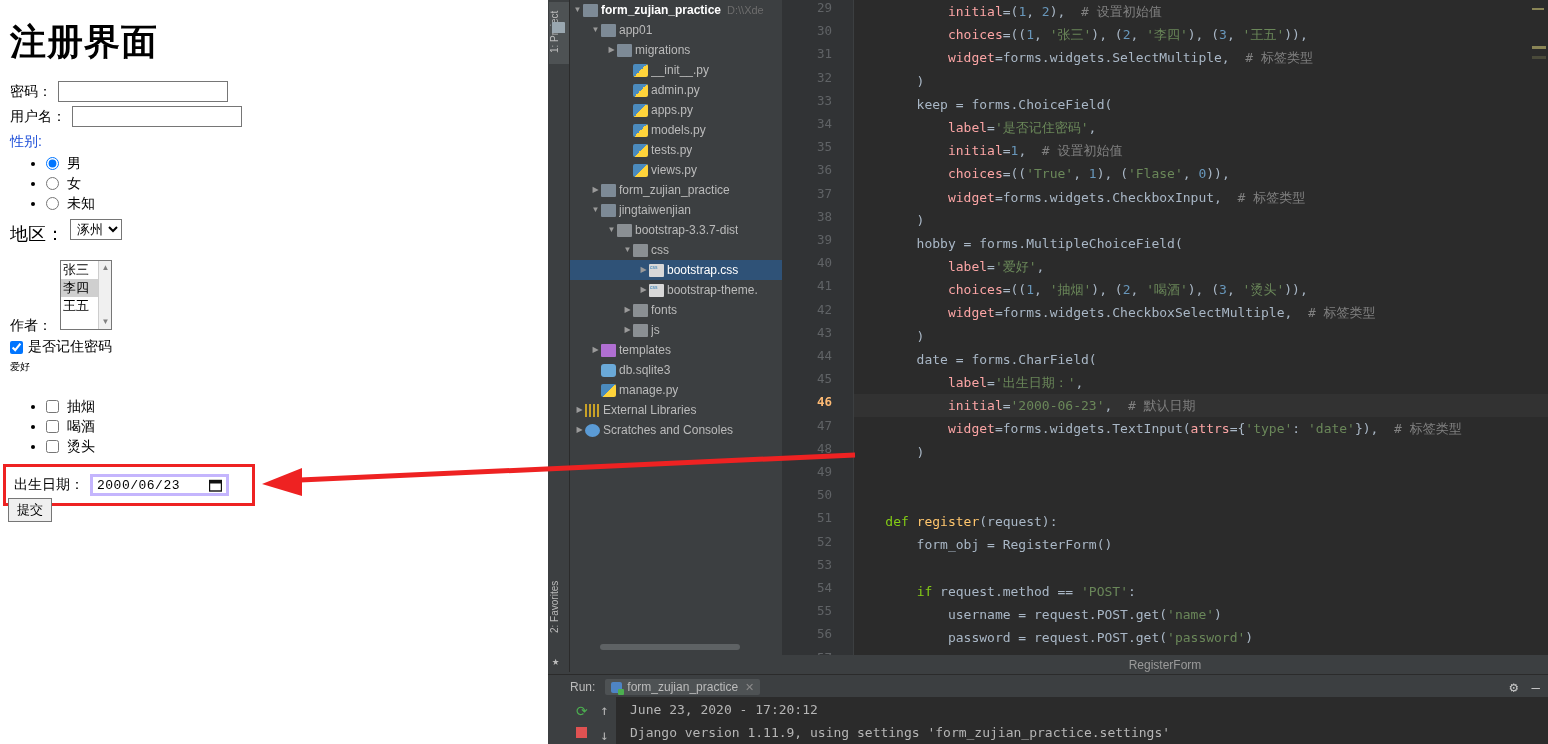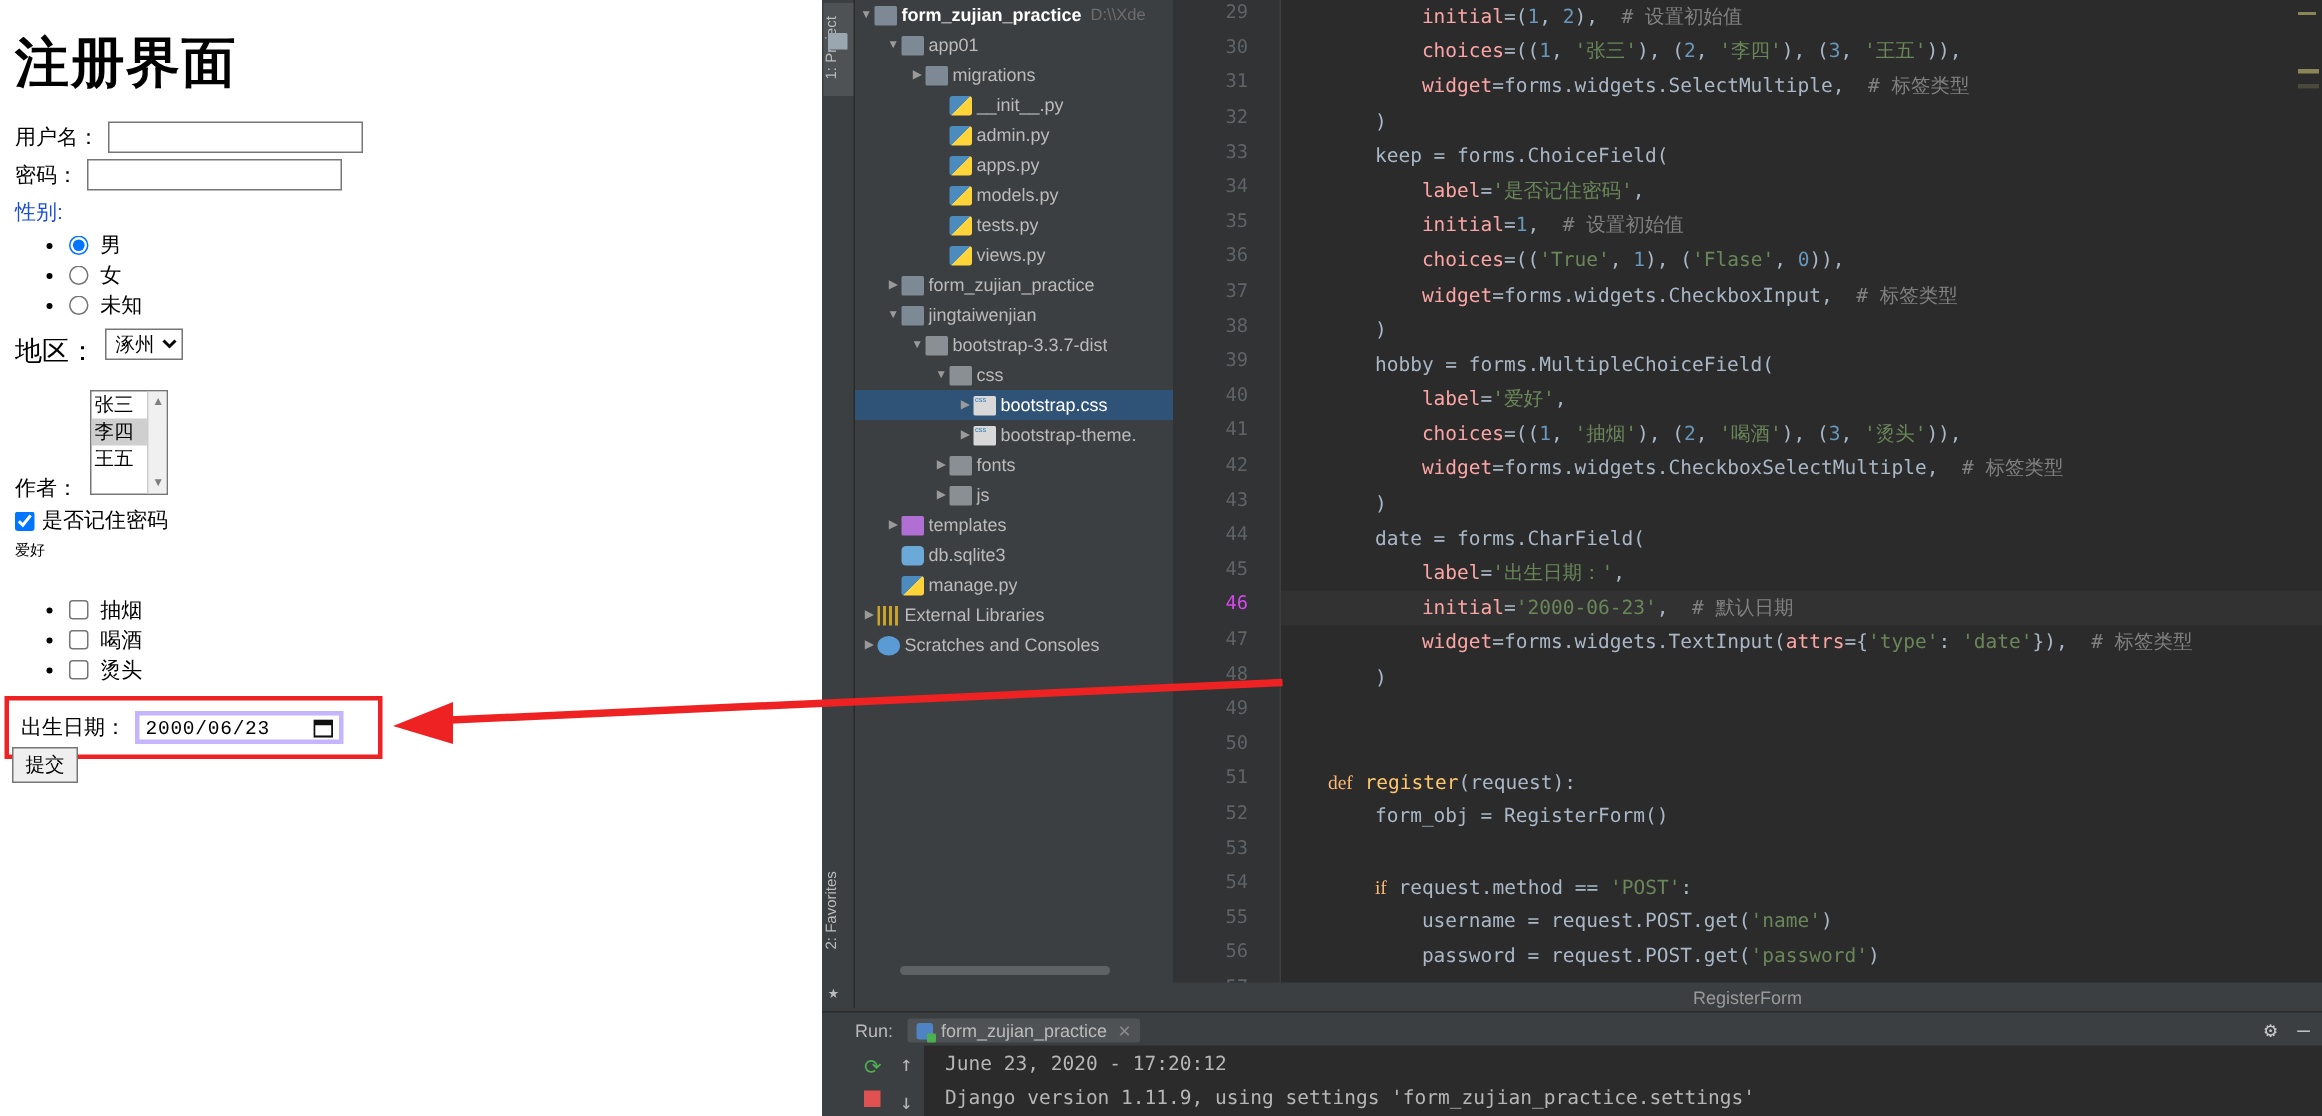--- a/index.html
+++ b/index.html
@@ -153,28 +153,28 @@
     background:#2b2b2b;
   }
   #gutter{
     position:absolute; left:0; top:0; width:58px; height:660px; background:#313335;
   }
   #fold-strip{
     position:absolute; left:58px; top:0; width:14px; height:660px; background:#313335;
     border-right:1px solid #3c3f41;
   }
   .ln{ position:absolute; right:8px; font-size:12.5px; color:#606366; line-height:23.2px; height:23.2px;}
-  .ln.cur{ color:#d946ef; font-weight:normal;}
+  .ln.cur{ color:#fdba74; font-weight:bold;}
   #code{
     position:absolute; left:72px; top:0; right:0; height:660px; overflow:hidden;
     font-size:13px; line-height:23.2px; white-space:pre; color:#a9b7c6;
   }
   .cl{ height:23.2px; }
   .cl.cur{ background:#323232; }
-  .kw{ color:#fdba74;font-family:Liberation Serif, serif; }
+  .kw{ color:#84cc16; }
   .fn{ color:#ffc66d; }
   .str{ color:#6a8759; }
   .num{ color:#6897bb; }
   .cmt{ color:#808080; }
   .kwarg{ color:#fca5a5; }
 
   #breadcrumb{
     position:absolute; left:234px; top:655px; right:0; height:19px;
     background:#3c3f41; color:#9a9a9a; font-size:12px;
     display:flex; align-items:center; justify-content:center;
@@ -210,27 +210,27 @@
   #right-marker-3{ position:absolute; right:2px; top:56px; width:14px; height:3px; background:#4a4a3a;}
 </style>
 </head>
 <body>
 
 <div id="browser-pane">
 
   <h1 id="page-title">注册界面</h1>
 
   <div class="field-row">
+    <span class="field-label">密码：</span>
+    <input id="password-input" class="txt-input" type="text" value="" style="">
+  </div>
+
+  <div class="field-row">
     <span class="field-label">用户名：</span>
     <input id="username-input" class="txt-input" type="text" value="" style="">
-  </div>
-
-  <div class="field-row">
-    <span class="field-label">密码：</span>
-    <input id="password-input" class="txt-input" type="text" value="" style="">
   </div>
 
   <div class="block-label">性别:</div>
 
   <ul class="radio-list">
     <li>
       <input type="radio" name="gender" checked="" style="">
       <span class="opt-text">男</span>
     </li>
     <li>

